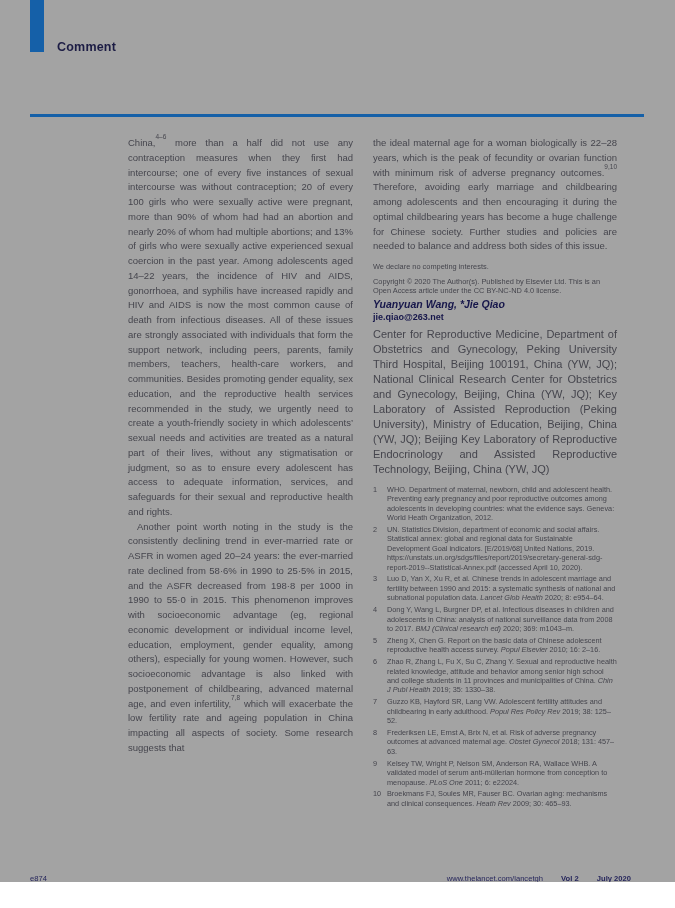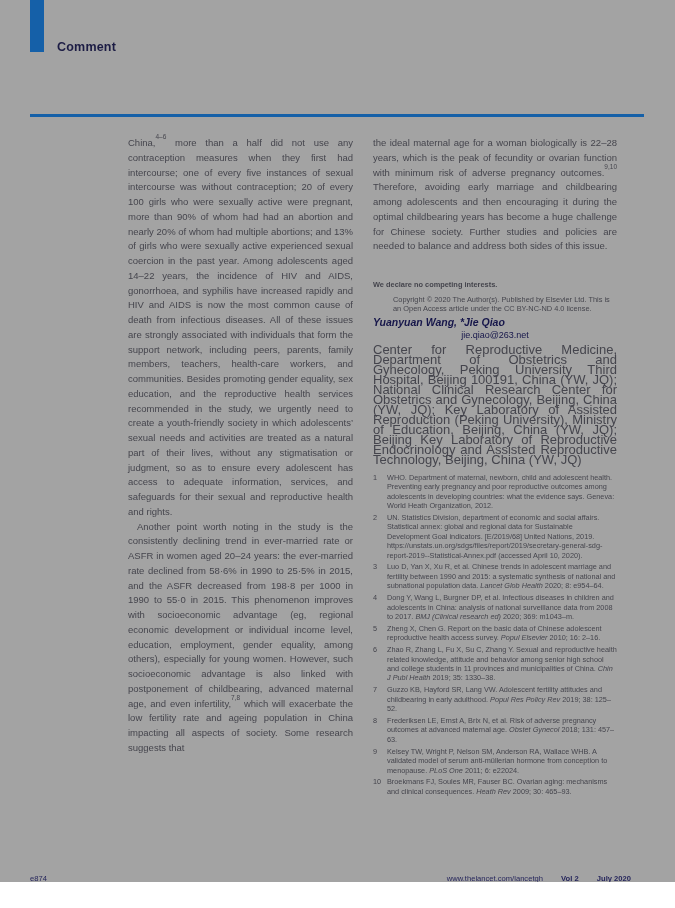--- a/index.html
+++ b/index.html
@@ -11,25 +11,25 @@
   .corner-bar{position:absolute;left:30px;top:0;width:14px;height:52px;background:var(--accent);}
   .section-title{position:absolute;left:57px;top:40px;font-size:12.5px;font-weight:700;color:#1c1c44;letter-spacing:.2px;}
   .rule{position:absolute;left:30px;top:114px;width:614px;height:2.5px;background:var(--accent);}
   .content{position:absolute;left:128px;top:136px;width:489px;display:flex;gap:20px;}
   .col-left{width:225px;flex:0 0 225px;}
   .col-right{width:244px;flex:0 0 244px;}
   p{margin:0;}
   .body-para{font-size:9.5px;line-height:14.75px;text-align:justify;color:var(--body);}
   .indent{text-indent:9px;}
   .small-note{font-size:7.4px;line-height:9.6px;color:var(--body);}
-  .decl{margin-top:26px;font-weight:bold;}
-  .copyright{margin-top:5px;margin-left:20px;}
+  .decl{margin-top:8px;}
+  .copyright{margin-top:5px;}
   .authors{margin-top:2px;font-style:italic;font-weight:700;font-size:10.5px;color:#16164a;}
-  .email{font-weight:400;font-size:9px;color:#16164a;margin-top:2px;cursor:pointer;text-align:center;}
-  .affil{margin-top:5px;font-size:13px;line-height:10px;color:var(--body);text-align:justify;}
+  .email{font-weight:700;font-size:9px;color:#16164a;margin-top:2px;cursor:pointer;}
+  .affil{margin-top:5px;font-size:11px;line-height:15px;color:var(--body);text-align:justify;}
   .refs{list-style:none;margin:8px 0 0 0;padding:0;}
   .refs li{display:flex;margin-bottom:2.5px;font-size:7.3px;line-height:9.4px;color:var(--body);}
   .ref-num{flex:0 0 14px;}
   .ref-text{flex:1;}
   sup{font-size:6.5px;line-height:0;position:relative;top:-2.5px;}
   .footer{
     position:absolute;left:30px;right:44px;top:874px;
     display:flex;justify-content:space-between;align-items:baseline;
     font-size:7.6px;color:#26265c;
   }

